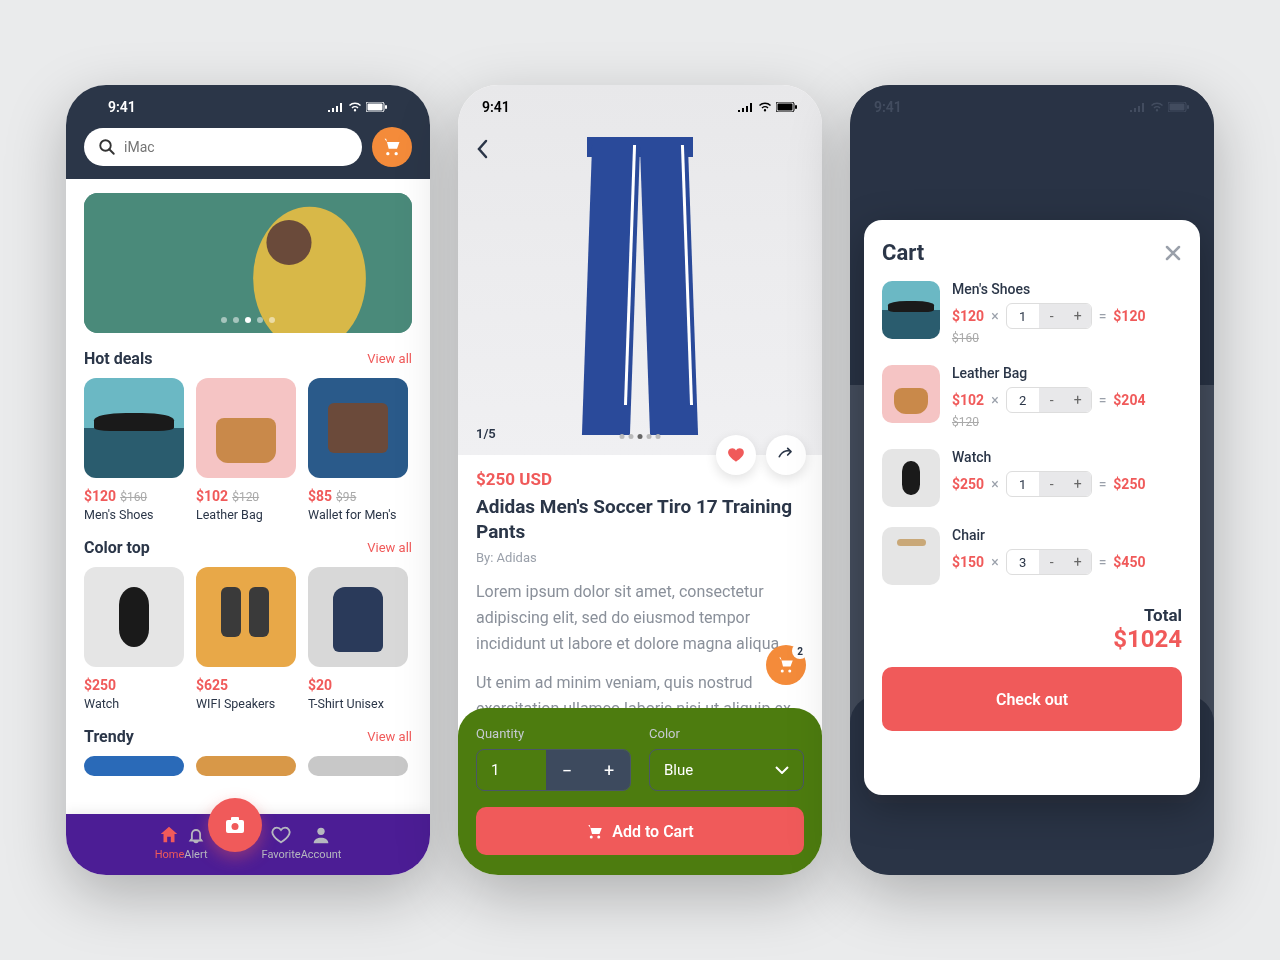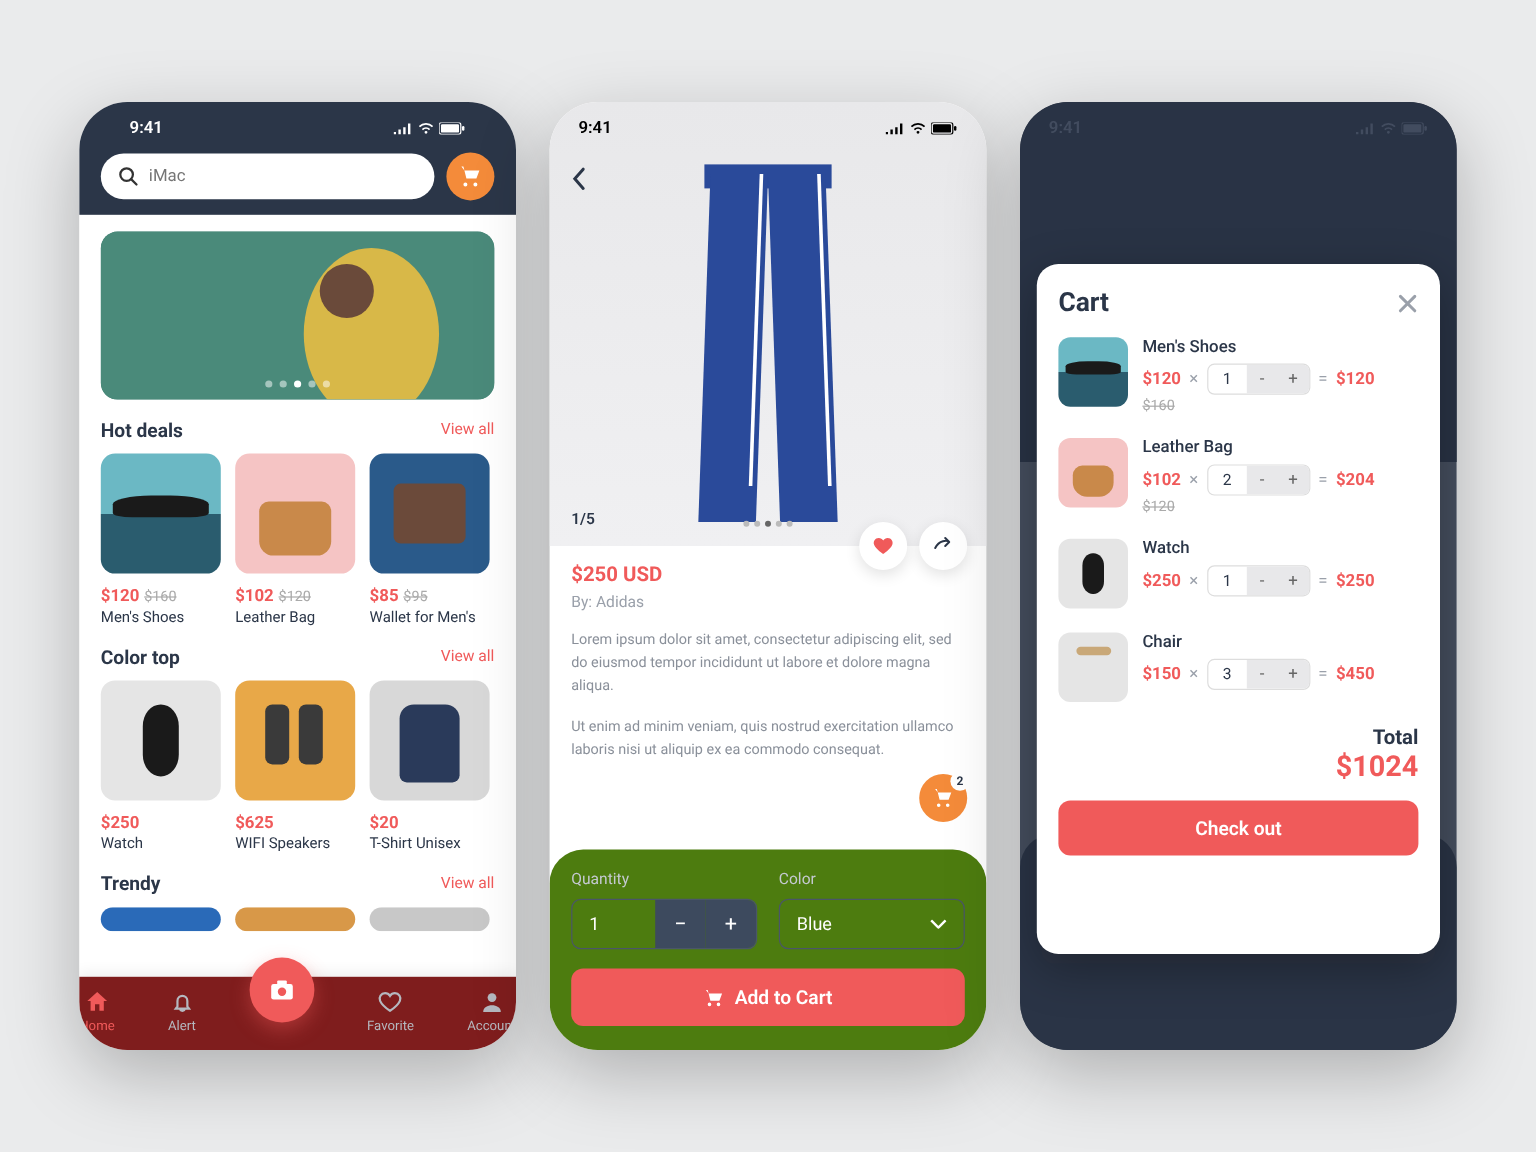--- a/index.html
+++ b/index.html
@@ -22,21 +22,21 @@
 .s1-hero .dots span.active { background:#fff; }
 .section-head { display:flex; justify-content:space-between; padding:16px 18px 10px; align-items:center; }
 .section-title { font-weight:700; font-size:16px; color:#2b3648; }
 .view-all { font-size:13px; color:#f05a5a; }
 .card-row { display:flex; gap:12px; padding:0 18px; }
 .card { width:100px; }
 .card .thumb { width:100px; height:100px; border-radius:12px; margin-bottom:8px; }
 .price { font-size:14px; font-weight:700; color:#f05a5a; }
 .price-old { font-size:12px; color:#aaa; text-decoration:line-through; margin-left:4px; }
 .card-name { font-size:12.5px; color:#2b3648; margin-top:2px; }
-.s1-tabbar { position:absolute; bottom:0; left:0; right:0; background:#7f1d1d; display:flex; justify-content:space-between; padding:10px 0 14px; box-shadow:0 -2px 12px rgba(0,0,0,0.08); }
+.s1-tabbar { position:absolute; bottom:0; left:0; right:0; background:#4c1d95; display:flex; justify-content:center; padding:10px 0 14px; box-shadow:0 -2px 12px rgba(0,0,0,0.08); }
 .tab { display:flex; flex-direction:column; align-items:center; gap:2px; font-size:11px; color:#b5b8bf; }
 .tab.active { color:#f05a5a; }
 .tab-fab { width:54px; height:54px; border-radius:50%; background:#f05a5a; display:flex; align-items:center; justify-content:center; margin-top:-26px; box-shadow:0 6px 16px rgba(240,90,90,0.4); }
 
 
 .thumb-shoes { background:linear-gradient(#6bb8c4 50%,#2a5c6e 50%); position:relative; }
 .thumb-shoes::after{content:'';position:absolute;top:35%;left:10%;width:80%;height:18%;background:#1a1a1a;border-radius:40% 40% 20% 20%;}
 .thumb-bag { background:#f5c4c4;position:relative; }
 .thumb-bag::after{content:'';position:absolute;bottom:15%;left:20%;width:60%;height:45%;background:#c9894a;border-radius:8px 8px 12px 12px;}
 .thumb-wallet { background:#2a5a8a; position:relative;}
@@ -56,21 +56,21 @@
 .s2-pager { position:absolute; bottom:14px; left:18px; font-size:13px; color:#2b3648; font-weight:600;}
 .s2-dots { position:absolute; bottom:16px; left:50%; transform:translateX(-50%); display:flex; gap:4px; }
 .s2-dots span { width:5px;height:5px;border-radius:50%;background:#bbb; }
 .s2-dots span.active{background:#666;}
 .s2-fabrow { position:absolute; right:16px; bottom:-20px; display:flex; gap:10px; }
 .s2-fab { width:40px;height:40px;border-radius:50%;background:#fff;box-shadow:0 4px 12px rgba(0,0,0,0.12);display:flex;align-items:center;justify-content:center;font-size:18px; }
 .s2-body { padding:14px 18px 0; }
 .s2-price { color:#f05a5a; font-weight:700; font-size:17px; }
 .s2-title { font-size:19px; font-weight:700; color:#2b3648; margin-top:6px; line-height:1.3; }
 .s2-by { font-size:13px; color:#9aa0aa; margin-top:6px; }
-.s2-desc { font-size:12px; color:#8a909a; line-height:1.6; margin-top:14px; }
+.s2-desc { font-size:16px; color:#8a909a; line-height:1.6; margin-top:14px; }
 .s2-cartfab { position:absolute; right:16px; bottom:190px; width:40px;height:40px;border-radius:50%;background:#f48b3a;display:flex;align-items:center;justify-content:center; }
 .s2-cartfab .badge{position:absolute;top:-2px;right:-2px;background:#fff;color:#2b3648;border-radius:50%;width:16px;height:16px;font-size:10px;display:flex;align-items:center;justify-content:center;font-weight:700;}
 .s2-bottom { position:absolute; bottom:0; left:0; right:0; background:#4d7c0f; border-radius:28px 28px 0 0; padding:18px 18px 20px;}
 .s2-row { display:flex; gap:18px; }
 .s2-field { flex:1; }
 .s2-label { font-size:13px; color:#c5cad2; margin-bottom:8px; }
 .s2-qty { display:flex; border:1px solid #4a5668; border-radius:8px; overflow:hidden; height:42px; }
 .s2-qty .val { flex:1; display:flex; align-items:center; padding:0 14px; color:#fff; font-size:15px; }
 .s2-qty button { width:42px; background:#3d4a5e; border:none; color:#fff; font-size:18px; }
 .s2-color { border:1px solid #4a5668; border-radius:8px; height:42px; display:flex; align-items:center; justify-content:space-between; padding:0 14px; color:#fff; font-size:15px;}
@@ -98,21 +98,21 @@
 .s3-calc .x { color:#9aa0aa; }
 .s3-stepper { display:flex; border:1px solid #ddd; border-radius:6px; overflow:hidden; height:26px;}
 .s3-stepper .v { width:32px; display:flex; align-items:center; justify-content:center; font-size:13px; color:#2b3648;}
 .s3-stepper button { width:26px; border:none; background:#e8e8ea; color:#666; font-size:14px; }
 .s3-calc .eq { color:#9aa0aa; }
 .s3-calc .total { color:#f05a5a; font-weight:700; }
 .s3-old { font-size:12px; color:#aaa; text-decoration:line-through; margin-top:2px; }
 .s3-totalrow { text-align:right; margin-top:6px; }
 .s3-totalrow .lbl { font-size:17px; font-weight:700; color:#2b3648; }
 .s3-totalrow .amt { font-size:24px; font-weight:700; color:#f05a5a; }
-.s3-checkout { margin-top:14px; width:100%; background:#f05a5a; color:#fff; border:none; border-radius:10px; height:46px; font-size:16px; font-weight:600;}
+.s3-checkout { margin-top:14px; width:100%; background:#f05a5a; color:#fff; border:none; border-radius:10px; height:64px; font-size:16px; font-weight:600;}
 .s3-back-hero { position:absolute; top:0; left:0; right:0; height:300px; background:#1a2232;}
 .s3-back-bottom { position:absolute; bottom:0; left:0; right:0; height:180px; background:#222c3c; border-radius:28px 28px 0 0; padding:60px 18px 20px;}
 .s3-back-add { width:100%; height:48px; border-radius:10px; background:#3a3038; display:flex; align-items:center; justify-content:center; color:#6a5a58; font-size:16px; gap:8px;}
 
 svg{display:block;}
 </style>
 </head>
 <body>
 
 <div class="phone">
@@ -303,20 +303,21 @@
         </div>
       <div class="s2-fab">
           <svg width="20" height="20" viewBox="0 0 24 24">
             <path fill="none" stroke="#2b3648" stroke-width="2" stroke-linecap="round" d="M4 14c4-8 12-8 14-6m0 0l-4-4m4 4l-4 4"></path>
           </svg>
         </div>
     </div>
   </div>
   <div class="s2-body">
     <div class="s2-price">$250 USD</div>
+    <div class="s2-title">Adidas Men's Soccer Tiro 17 Training Pants</div>
     <div class="s2-by">By: Adidas</div>
     <div class="s2-desc">Lorem ipsum dolor sit amet, consectetur adipiscing elit, sed do eiusmod tempor incididunt ut labore et dolore magna aliqua.</div>
     <div class="s2-desc">Ut enim ad minim veniam, quis nostrud exercitation ullamco laboris nisi ut aliquip ex ea commodo consequat.</div>
   </div>
   <div class="s2-cartfab">
     <svg width="18" height="18" viewBox="0 0 24 24">
         <path fill="#fff" d="M7 18a2 2 0 100 4 2 2 0 000-4zm10 0a2 2 0 100 4 2 2 0 000-4zM3 2h2l3 12h10l3-8H6"></path>
       </svg>
     <span class="badge">2</span>
   </div>

